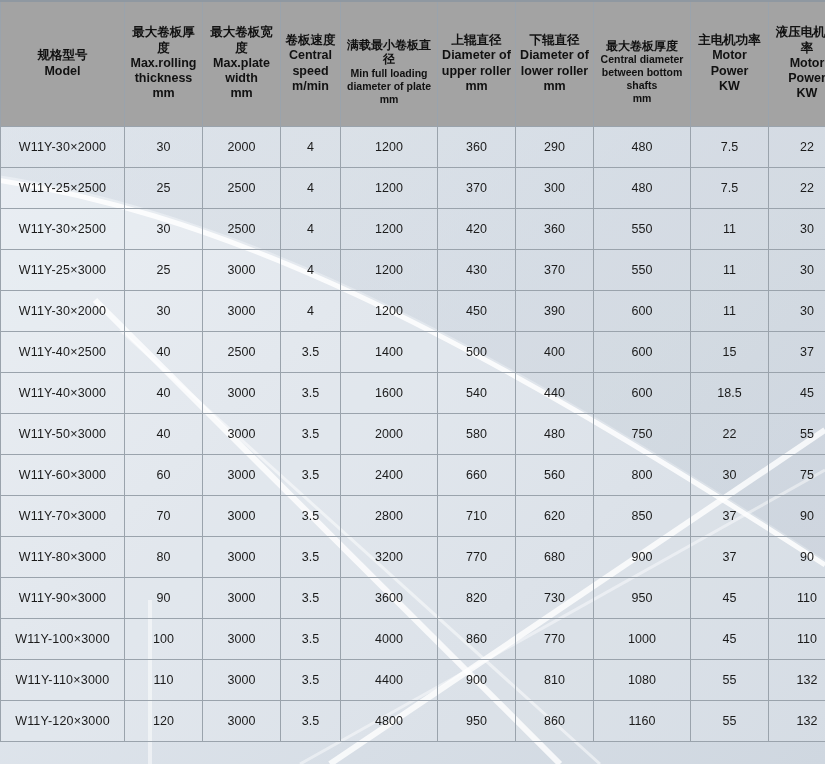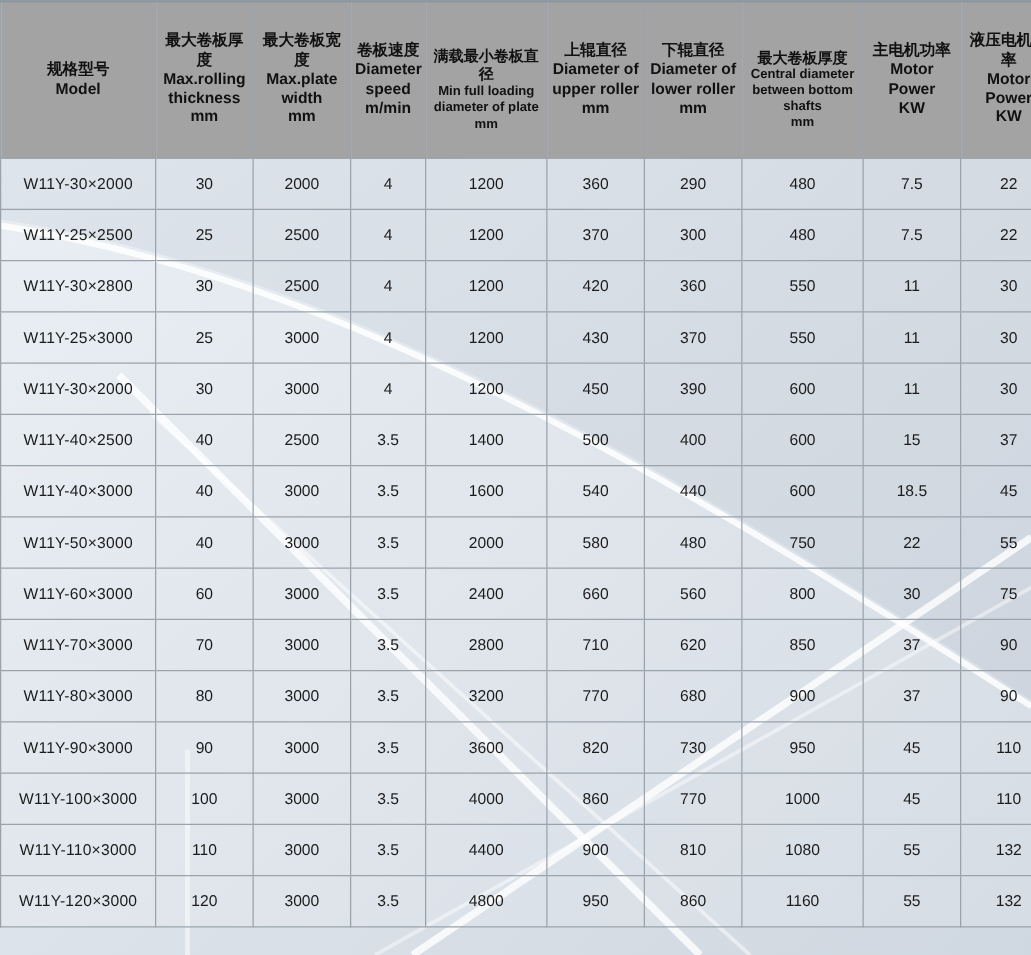--- a/index.html
+++ b/index.html
@@ -113,21 +113,21 @@
             <span class="en">Max.rolling thickness</span>
             <span class="en">mm</span>
           </th>
           <th>
             <span class="cn">最大卷板宽度</span>
             <span class="en">Max.plate width</span>
             <span class="en">mm</span>
           </th>
           <th>
             <span class="cn">卷板速度</span>
-            <span class="en">Diameter speed</span>
+            <span class="en">Central speed</span>
             <span class="en">m/min</span>
           </th>
           <th class="small">
             <span class="cn">满载最小卷板直径</span>
             <span class="en">Min full loading diameter of plate</span>
             <span class="en">mm</span>
           </th>
           <th>
             <span class="cn">上辊直径</span>
             <span class="en">Diameter of upper roller</span>
@@ -174,21 +174,21 @@
           <td>2500</td>
           <td>4</td>
           <td>1200</td>
           <td>370</td>
           <td>300</td>
           <td>480</td>
           <td>7.5</td>
           <td>22</td>
         </tr>
         <tr>
-          <td class="model">W11Y-30×2800</td>
+          <td class="model">W11Y-30×2500</td>
           <td>30</td>
           <td>2500</td>
           <td>4</td>
           <td>1200</td>
           <td>420</td>
           <td>360</td>
           <td>550</td>
           <td>11</td>
           <td>30</td>
         </tr>

